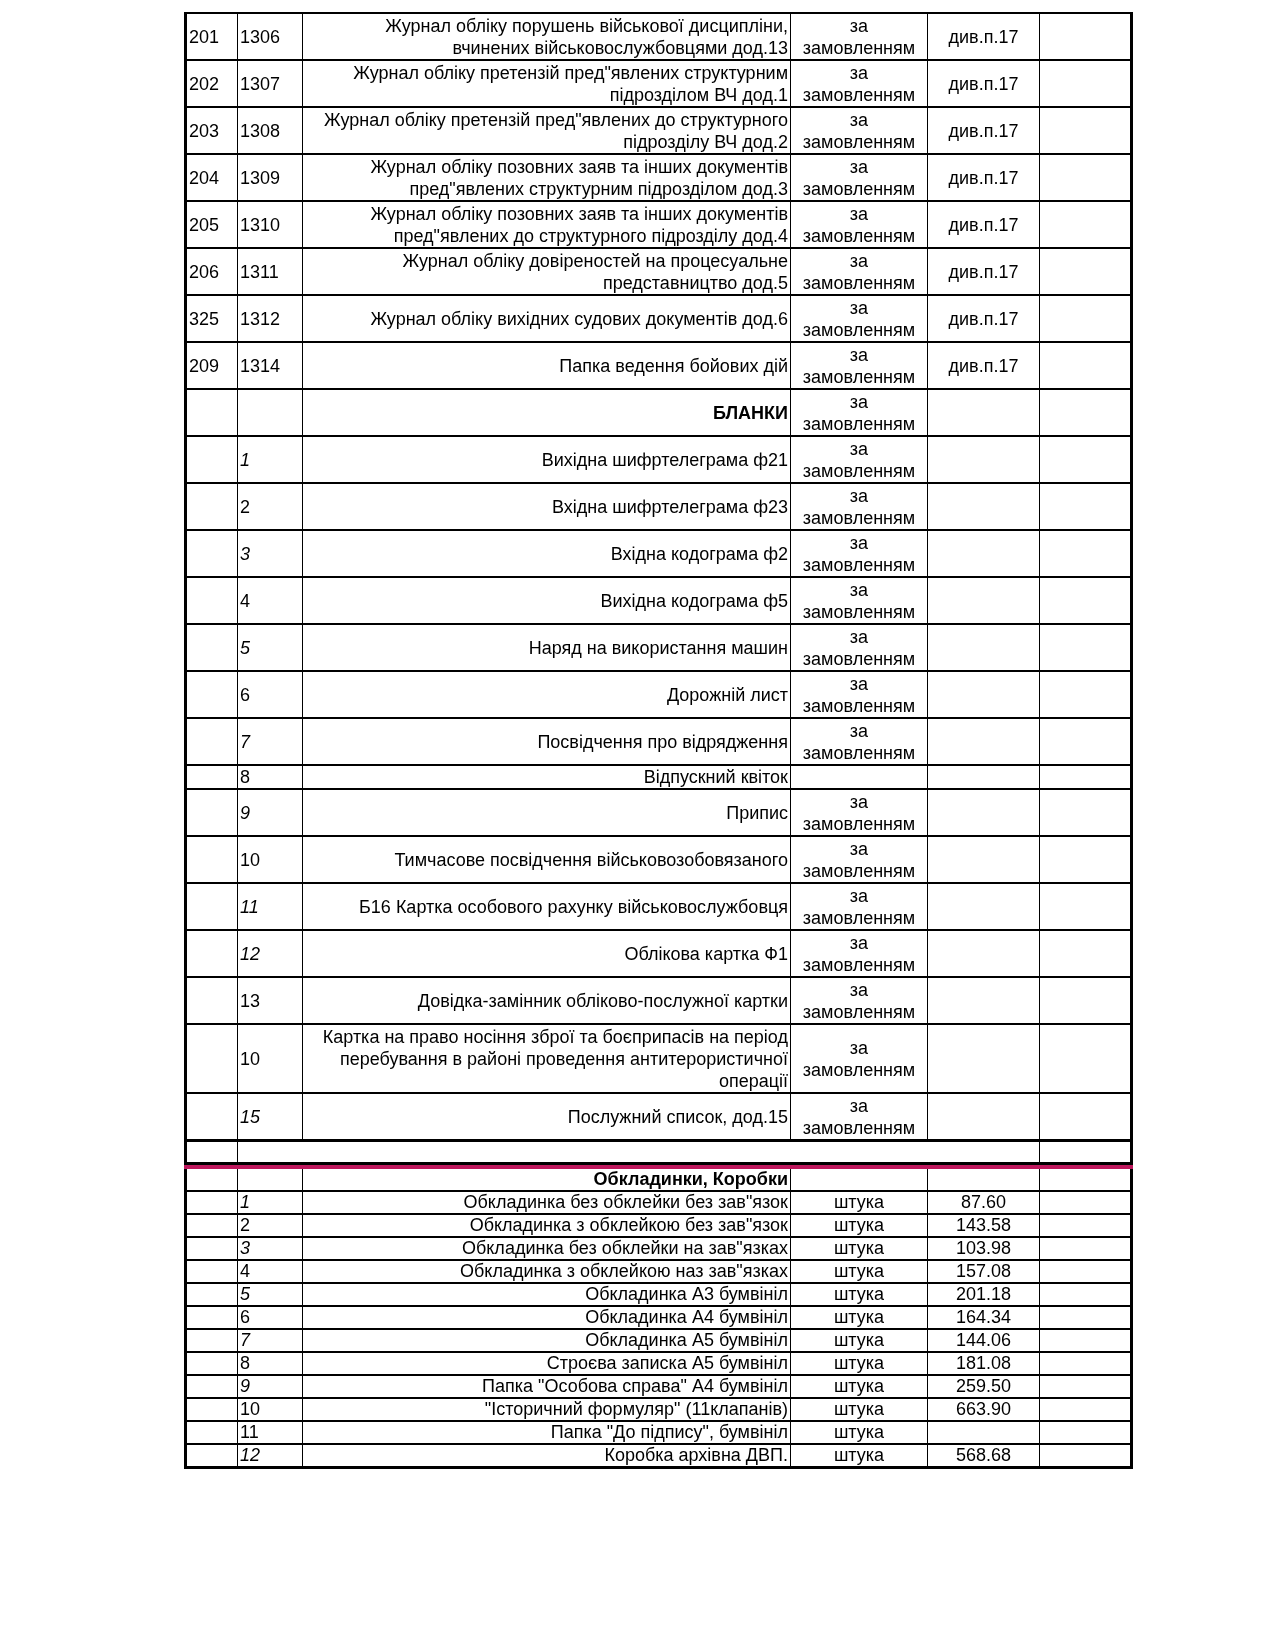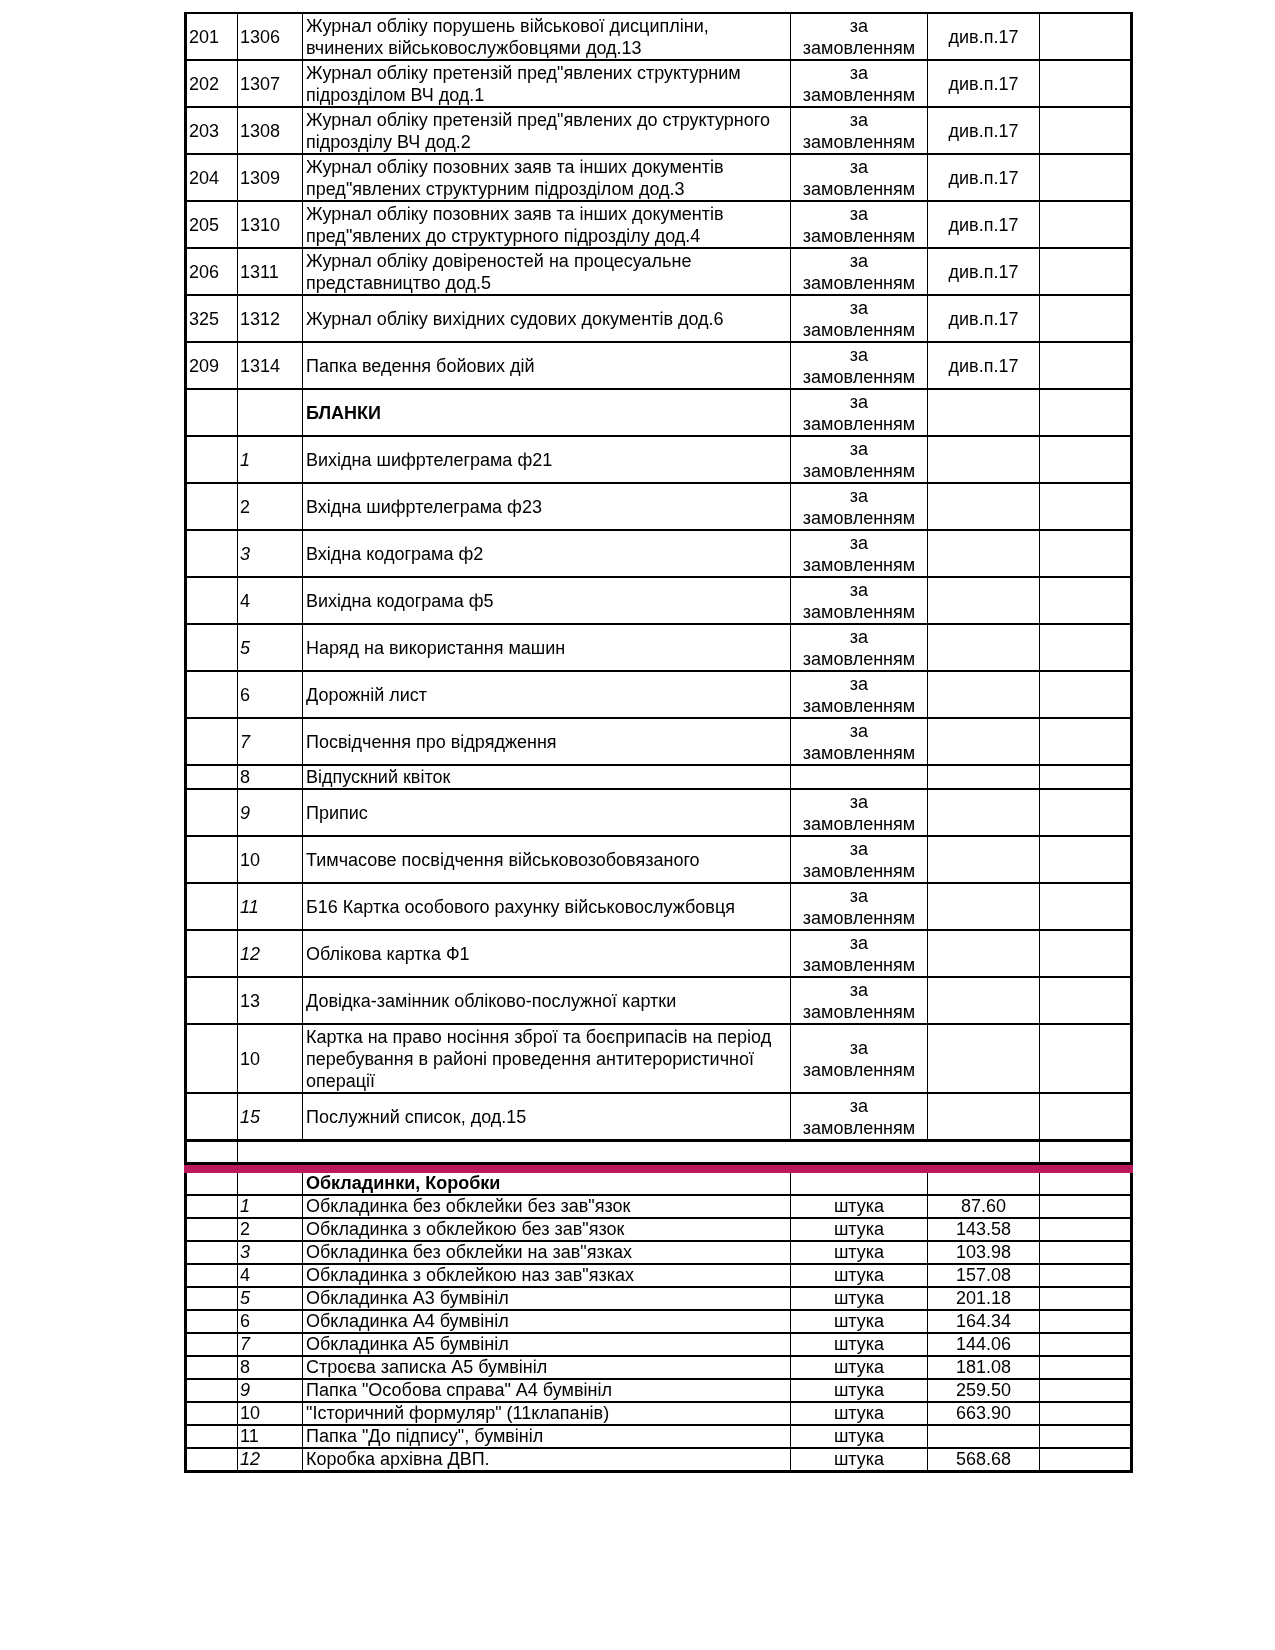--- a/index.html
+++ b/index.html
@@ -4,34 +4,34 @@
 <style>
   html, body { margin: 0; padding: 0; background: #ffffff; }
   body { width: 1275px; height: 1650px; position: relative; font-family: "Liberation Sans", sans-serif; color: #000; }
   .sheet { position: absolute; left: 184px; top: 12px; width: 946px; }
   table { border-collapse: collapse; table-layout: fixed; width: 946px; }
   col.c1 { width: 52px; } col.c2 { width: 65px; } col.c3 { width: 488px; }
   col.c4 { width: 137px; } col.c5 { width: 112px; } col.c6 { width: 92px; }
   td { border: 1px solid #000; font-size: 18px; line-height: 22px; padding: 0 2px; vertical-align: middle; overflow: hidden; }
   td.num, td.code { text-align: left; }
   td.unit, td.price { text-align: center; }
-  td.name { text-align: left; padding-left: 3px; }
+  td.name { text-align: right; padding-left: 3px; }
   .t1 tr.r2 td { height: 45px; }
   .t1 tr.r3 td { height: 67px; }
   .t1 tr.r1 td { height: 22px; }
   .t1 td { border-top: 2px solid #000; border-bottom: 2px solid #000; }
   .t1 td:first-child { border-left: 3px solid #000; }
   .t1 td:last-child { border-right: 3px solid #000; }
   .t1 tr:last-child td { border-bottom: 3px solid #000; }
   .gap td { height: 20px; border-top: none; border-bottom: none; }
   .gap td:first-child { border-left: 3px solid #000; }
   .gap td:last-child { border-right: 3px solid #000; }
   .gap td.span { border-left: 1px solid #000; border-right: 1px solid #000; }
   .t2 td { height: 21px; line-height: 21px; border-top: 1px solid #000; border-bottom: 2px solid #000; }
-  .t2 tr:first-child td { border-top: 8px solid #be185d; }
+  .t2 tr:first-child td { border-top: 4px solid #be185d; }
   .t2 td:first-child { border-left: 3px solid #000; }
   .t2 td:last-child { border-right: 3px solid #000; }
   .t2 tr:last-child td { border-bottom: 3px solid #000; }
   .italic { font-style: italic; }
   .section { font-weight: bold; }
 </style>
 </head>
 <body>
 
 <div class="sheet">

